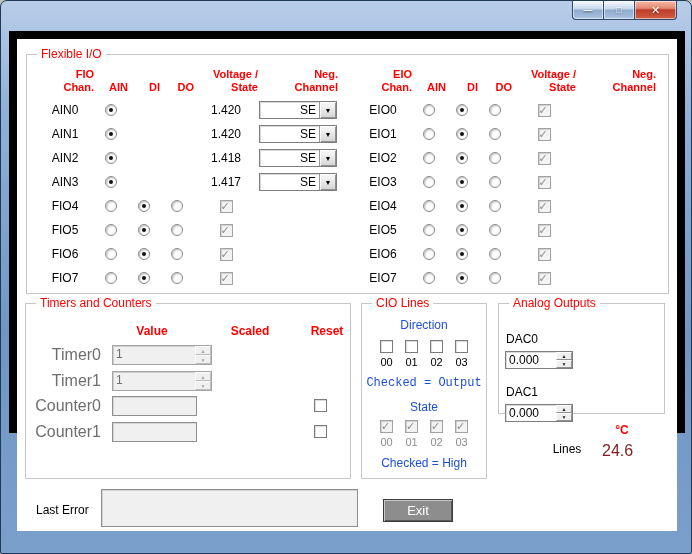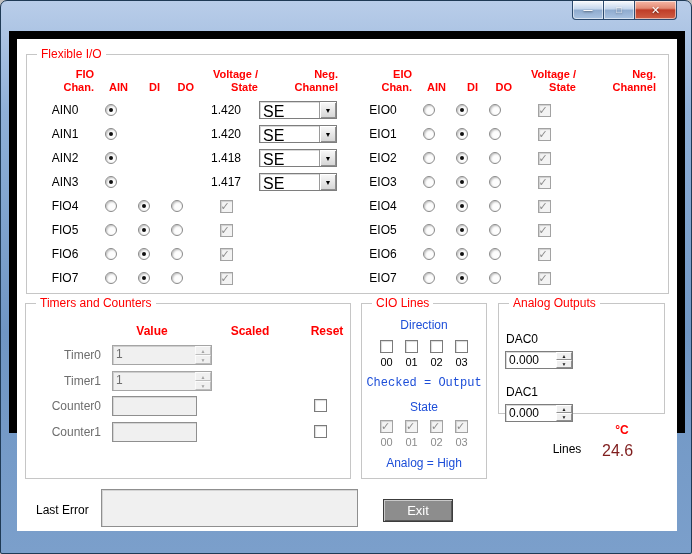--- a/index.html
+++ b/index.html
@@ -60,21 +60,21 @@
     position:relative; cursor:default; }
   .radio.sel::after { content:""; position:absolute; left:3px; top:3px;
     width:4px; height:4px; border-radius:50%; background:#111; }
   .cb { width:13px; height:13px; background:#fff; border:1px solid #7b7b7b;
     box-shadow:inset 1px 1px 1px rgba(0,0,0,.15); position:relative; cursor:default; }
   .cb.disabled { background:#f3f3f3; border-color:#a2a2a2; }
   .cb .chk { position:absolute; left:0px; top:-1px; font-size:11px; line-height:13px;
     color:#8c8c8c; font-weight:bold; }
   .combo { display:flex; width:78px; height:18px; background:#fff;
     border:1px solid #7e7e7e; box-shadow:inset 1px 1px 0 rgba(128,128,128,.3); }
-  .combo-val { flex:1; font-size:16px; padding:1px 3px; text-align:left; overflow:hidden; }
+  .combo-val { flex:1; font-size:12px; padding:1px 3px; text-align:right; overflow:hidden; }
   .combo-btn { width:17px; display:flex; align-items:center; justify-content:center;
     font-size:7px; color:#000; border-left:1px solid #9a9a9a;
     background:linear-gradient(#fafafa,#d4d4d4);
     box-shadow:inset 1px 1px 0 #fff, inset -1px -1px 0 #8f8f8f; }
   .spin { display:flex; width:68px; height:18px; background:#fff;
     border:1px solid #7e7e7e; box-shadow:inset 1px 1px 0 rgba(128,128,128,.3); }
   .spin-val { flex:1; font-size:12px; padding:1px 3px; color:#000; }
   .spin-btns { width:16px; display:flex; flex-direction:column; }
   .sb { flex:1; display:flex; align-items:center; justify-content:center;
     font-size:5px; line-height:6px; color:#222; background:#f0f0f0;
@@ -86,21 +86,21 @@
     box-shadow:inset 1px 1px 0 rgba(128,128,128,.25); }
 
   
   .timers .th { position:absolute; top:20px; width:64px; text-align:center;
     color:#ff0000; font-weight:bold; font-size:12px; }
   .th.value  { left:94px; }
   .th.scaled { left:192px; }
   .th.reset  { left:269px; }
   .trow { position:absolute; left:5px; width:316px; height:20px; }
   .tlabel { display:inline-block; width:76px; text-align:right; padding-right:6px;
-    font-size:12px; color:#6e6e6e; line-height:20px; }
+    font-size:16px; color:#6e6e6e; line-height:20px; }
   .trow .spin { position:absolute; left:81px; top:0; width:100px; height:20px; }
   .trow .tbox { position:absolute; left:81px; top:0; }
   .trow .cb { position:absolute; left:283px; top:3px; }
   .gray-btn { background:#8d8d8d; color:#fff; border:1px solid #3c3c3c;
     box-shadow:inset 1px 1px 0 #c9c9c9, inset -1px -1px 0 #595959;
     font-size:13px; font-family:inherit; cursor:default; }
   .config-btn { position:absolute; left:134px; top:145px; width:70px; height:22px; }
 
   
   .cio-text { position:absolute; width:100%; text-align:center; font-size:12px; color:#1d4ed8; }
@@ -498,21 +498,21 @@
               </div>
               <span class="bitlabel gray">02</span>
             </div>
             <div class="bitcol">
               <div class="cb disabled">
                 <span class="chk">✓</span>
               </div>
               <span class="bitlabel gray">03</span>
             </div>
           </div>
-        <div class="cio-text cio-state-note">Analog = High</div>
+        <div class="cio-text cio-state-note">Checked = High</div>
       </div>
 
       <div class="group analog">
         <span class="gtitle">Analog Outputs</span>
         <div class="analog-inner" id="dac-list">
             <div class="dac">
               <div class="dac-label">DAC0</div>
               <div class="spin">
                 <span class="spin-val">0.000</span>
                 <div class="spin-btns">

